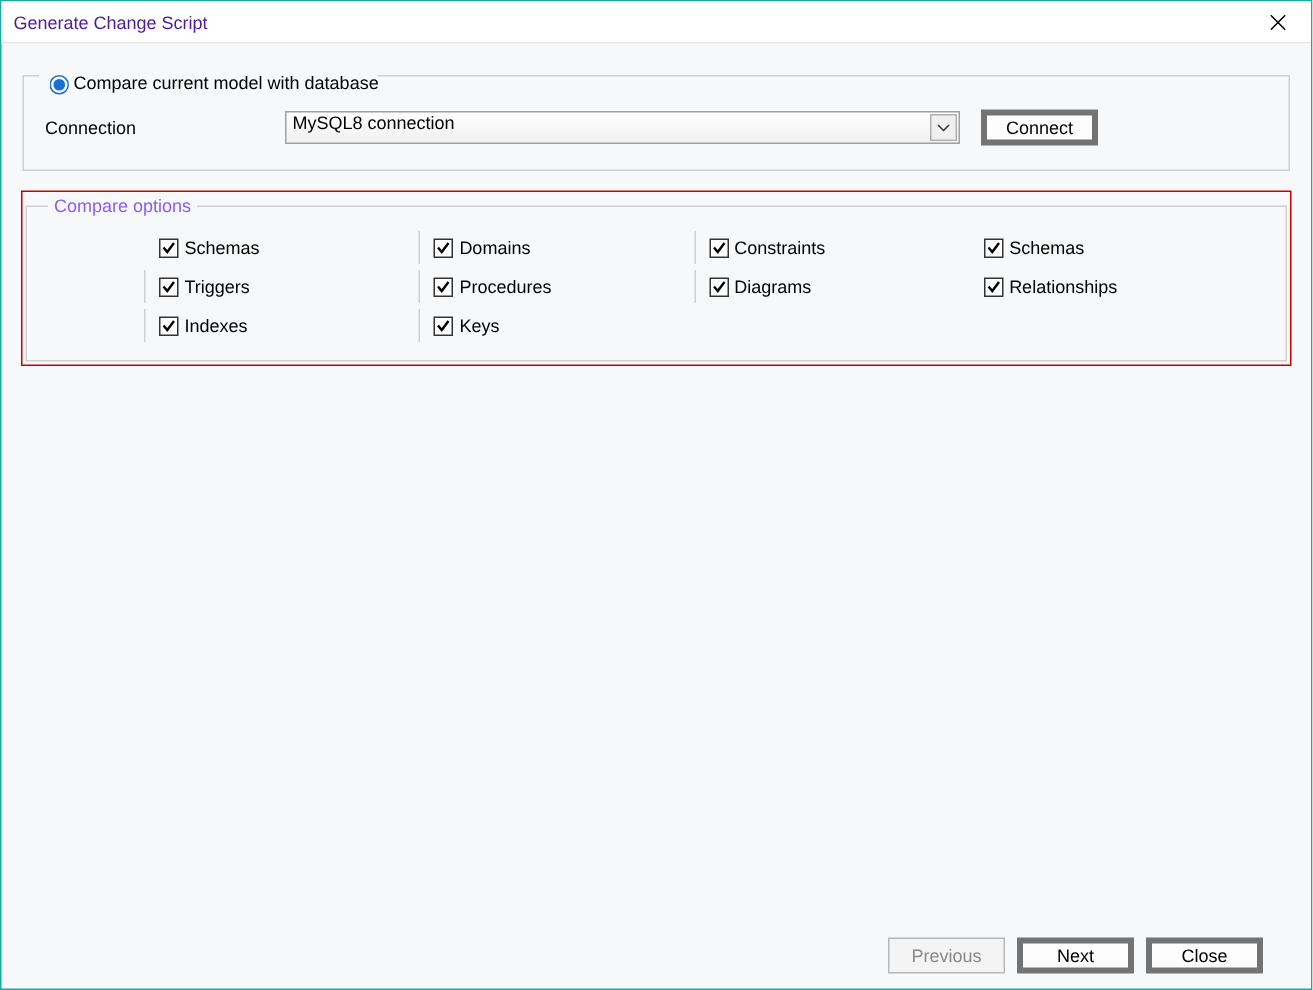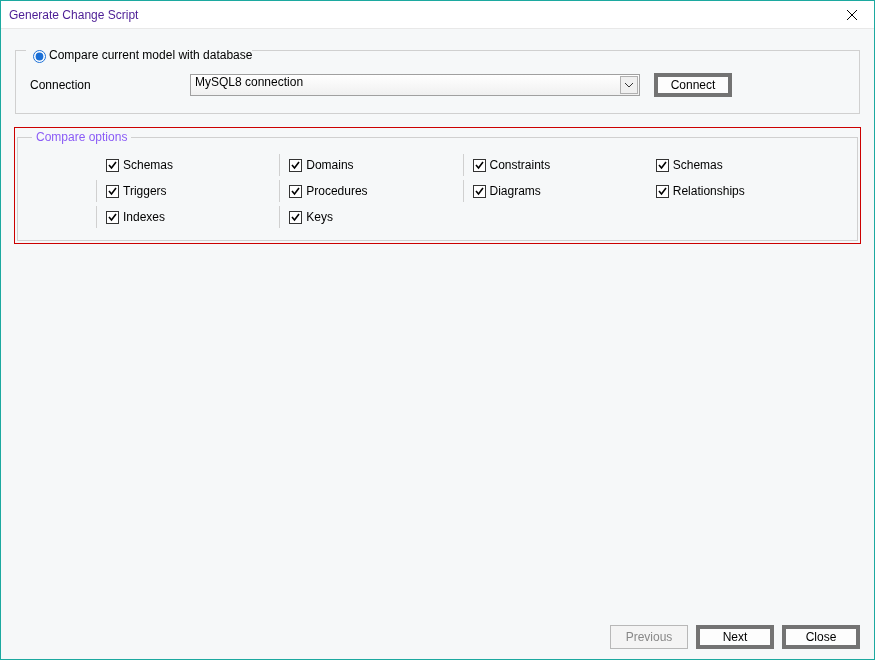--- a/index.html
+++ b/index.html
@@ -123,21 +123,21 @@
   }
   .chk {
     width: 13px; height: 13px;
     border: 1px solid #333;
     display: inline-flex; align-items: center; justify-content: center;
     background: #fff;
   }
   .chk svg { width: 11px; height: 11px; display: block; }
   .footer {
     position: absolute;
-    bottom: 10px; right: 14px;
+    bottom: 10px; right: 32px;
     display: flex; gap: 8px;
   }
 </style>
 </head>
 <body>
 
 <div class="window">
   <div class="titlebar">
     <span class="title">Generate Change Script</span>
     <div class="close-btn">

